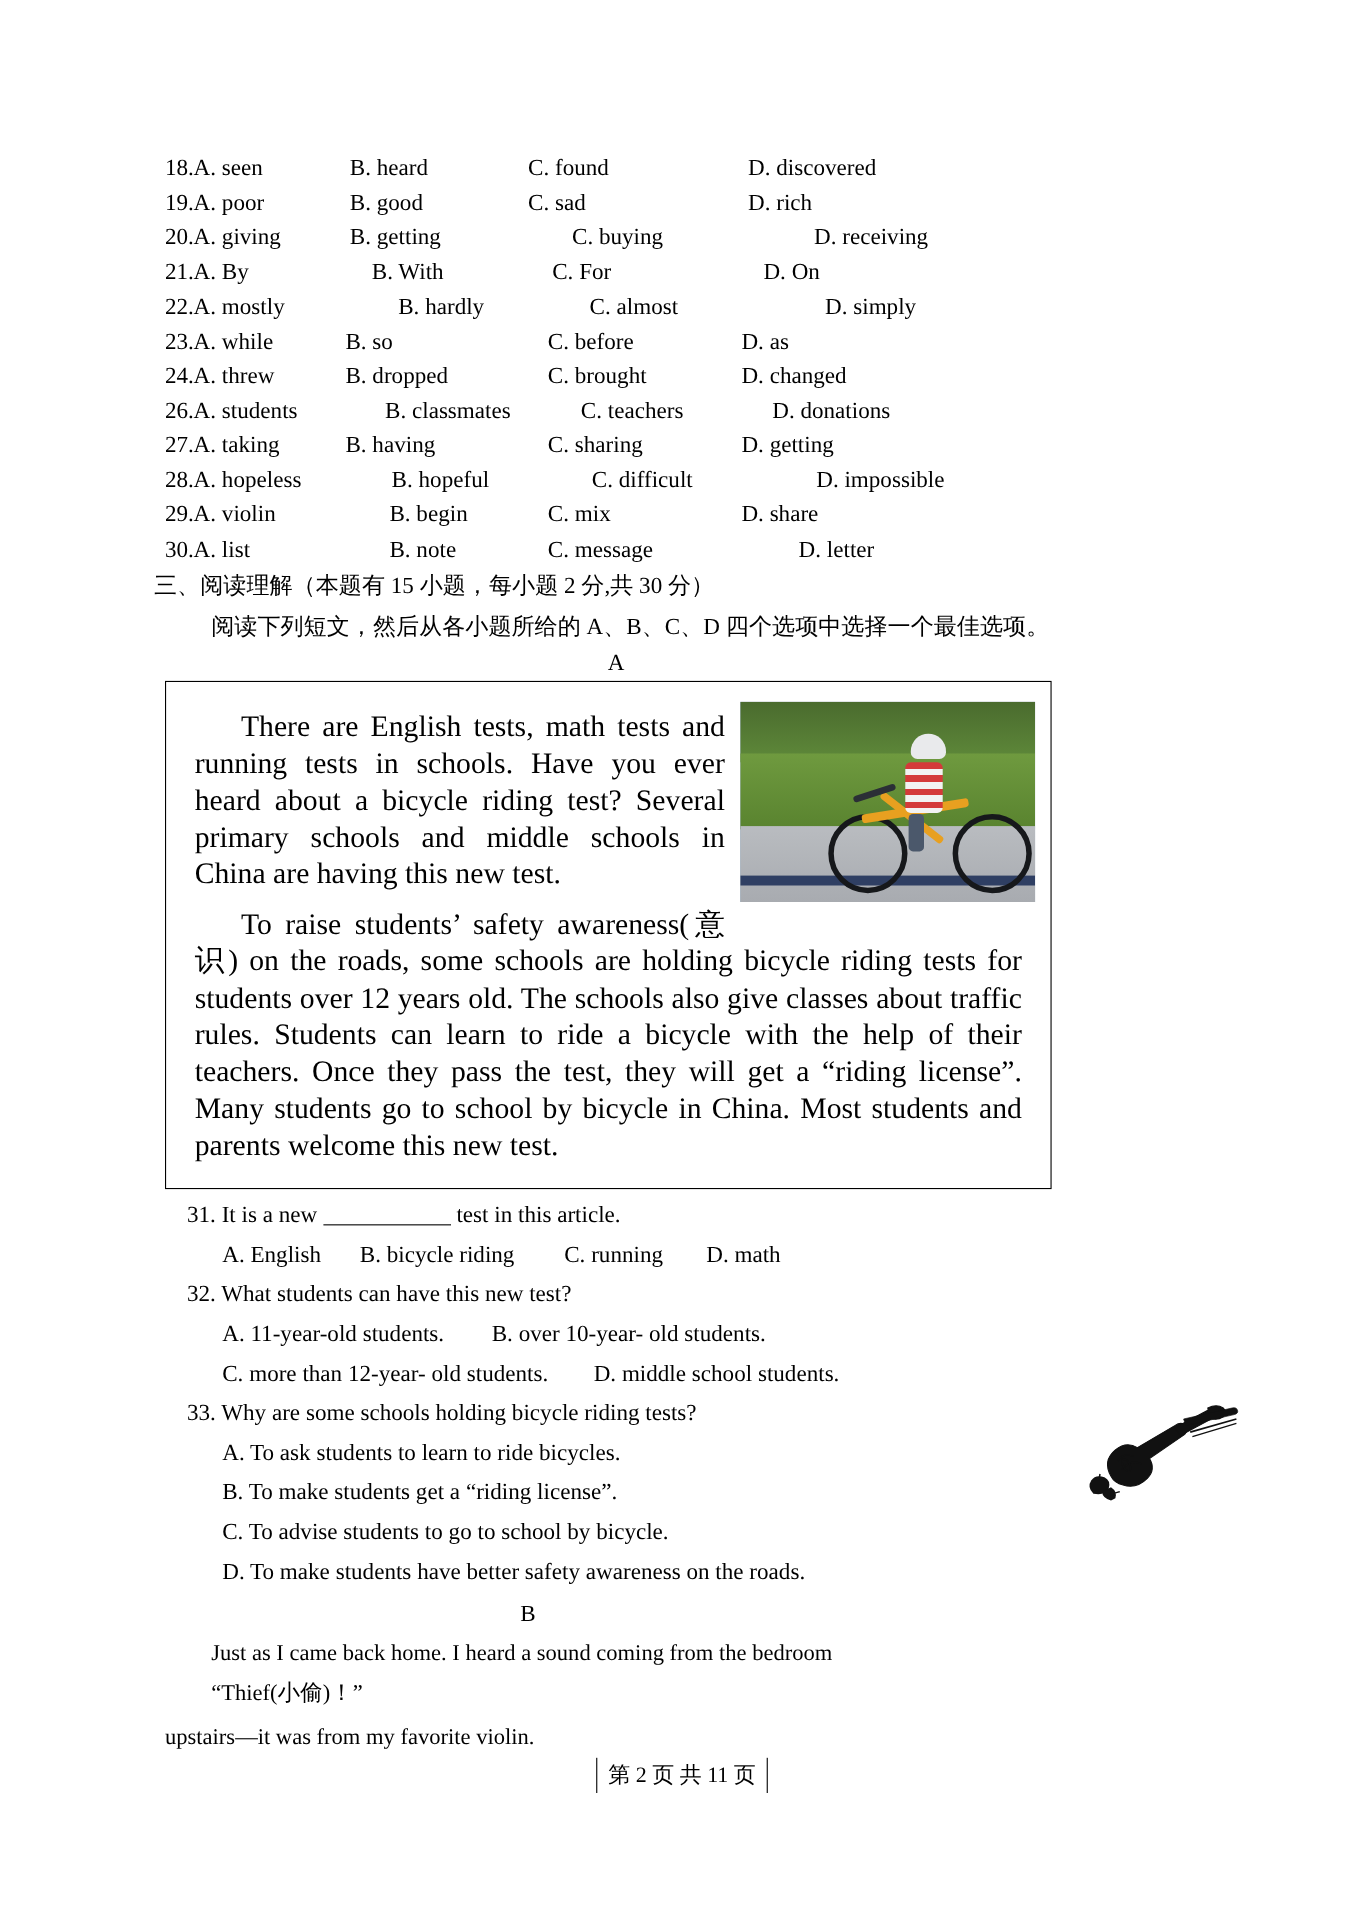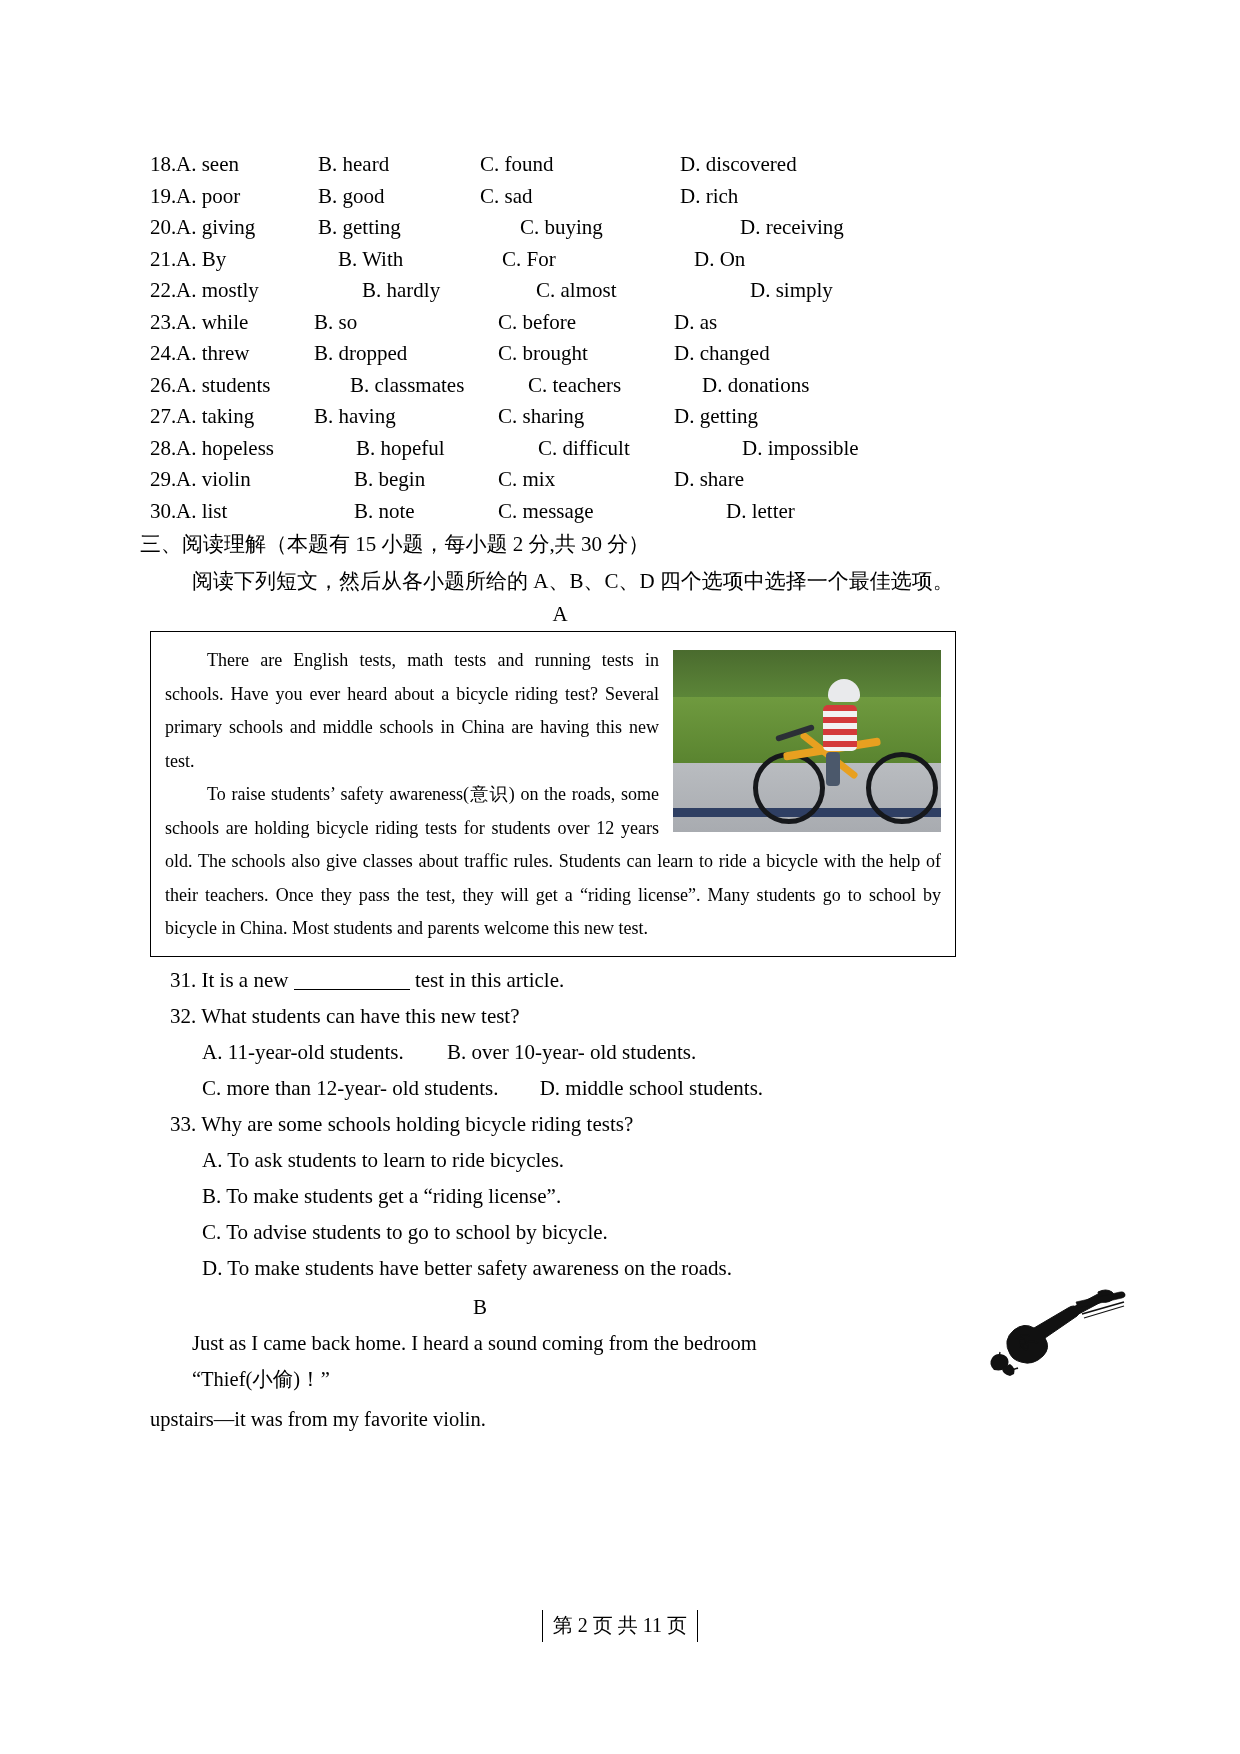--- a/index.html
+++ b/index.html
@@ -11,21 +11,21 @@
     width: 1240px;
     height: 1754px;
     position: relative;
     font-family: "Liberation Serif", "DejaVu Serif", serif;
     color: #000000;
     overflow: hidden;
   }
 
   .page {
     position: absolute;
-    left: 0; top: 12px;
+    left: 0; top: 0;
     width: 1240px;
     height: 1462px;
     padding: 0;
     box-sizing: border-box;
   }
 
   .content {
     position: absolute;
     left: 150px;
     top: 140px;
@@ -70,22 +70,22 @@
   .passage-box {
     border: 1.5px solid #000;
     width: 806px;
     box-sizing: border-box;
     padding: 12px 14px 10px 14px;
     margin-top: 4px;
     position: relative;
     overflow: hidden;
   }
   .passage-box p {
-    margin: 0;
-    font-size: 18px;
+    margin: 12px;
+    font-size: 27px;
     line-height: 33.5px;
     text-align: justify;
     text-indent: 42px;
   }
   .passage-box p.flowed {
     text-indent: 42px;
   }
 
   .bike-photo {
     float: right;
@@ -333,20 +333,26 @@
       </div>
       <p>There are English tests, math tests and running tests in schools. Have you ever heard about a bicycle riding test? Several primary schools and middle schools in China are having this new test.</p>
       <p class="flowed">To raise students’ safety awareness(意识) on the roads, some schools are holding bicycle riding tests for students over 12 years old. The schools also give classes about traffic rules. Students can learn to ride a bicycle with the help of their teachers. Once they pass the test, they will get a “riding license”. Many students go to school by bicycle in China. Most students and parents welcome this new test.</p>
     </div>
 
     <div class="q q-stem">
       <span>31.</span>
       <span>It is a new</span>
       <span class="blank-line"></span>
       <span>test in this article.</span>
+    </div>
+    <div class="q q-opts">
+      <span class="o">A. English</span>
+      <span class="o" style="margin-left:30px">B. bicycle riding</span>
+      <span class="o" style="margin-left:40px">C. running</span>
+      <span class="o" style="margin-left:34px">D. math</span>
     </div>
 
     <div class="q q-stem">
       <span>32.</span>
       <span>What students can have this new test?</span>
     </div>
     <div class="q q-opts">
       <span class="o">A. 11-year-old students.</span>
       <span class="o" style="margin-left:38px">B. over 10-year- old students.</span>
     </div>

